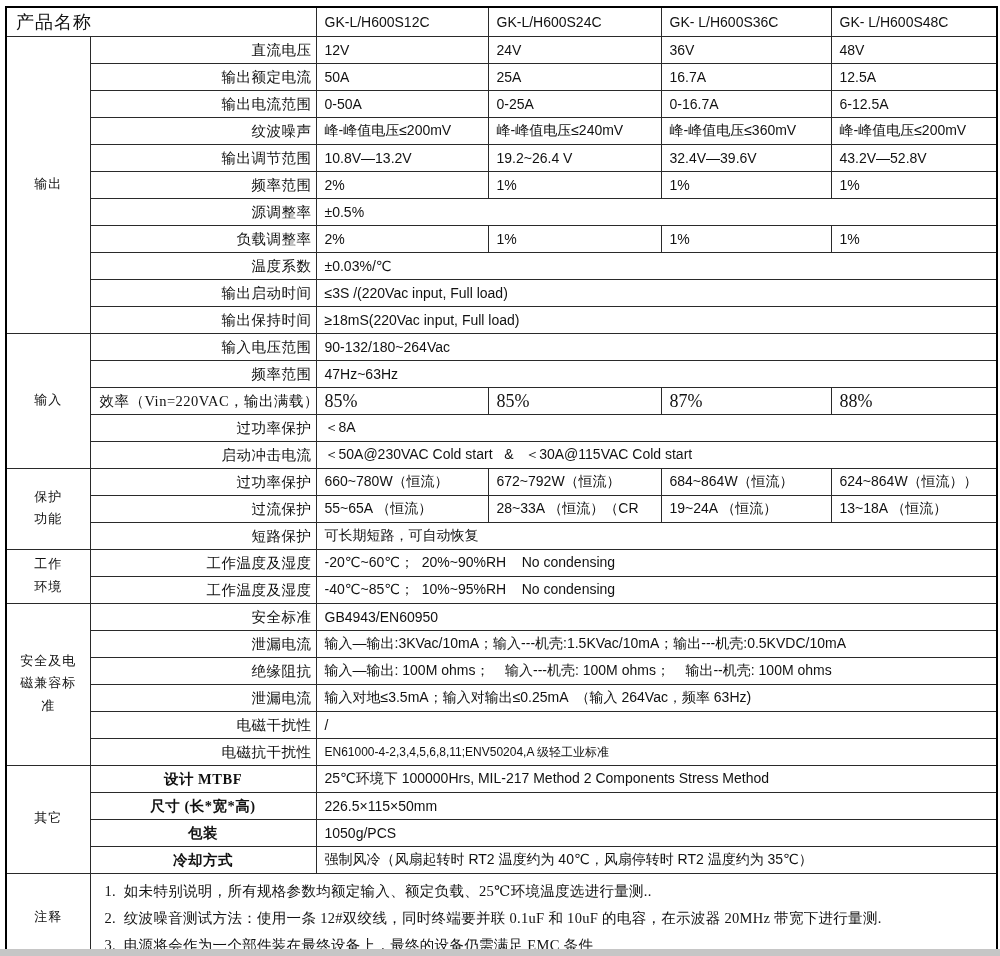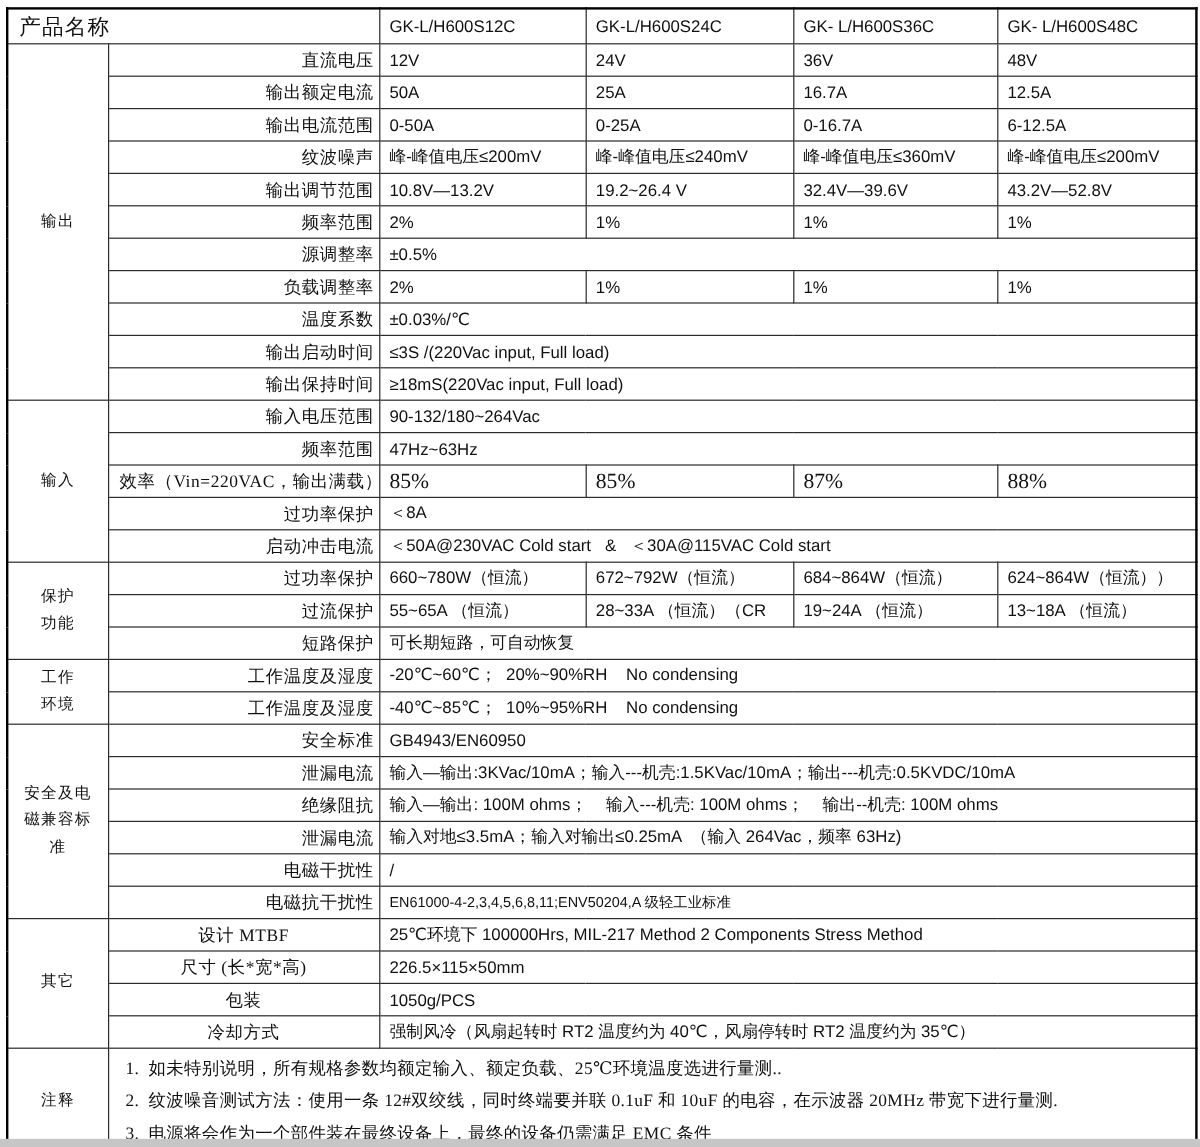--- a/index.html
+++ b/index.html
@@ -35,21 +35,21 @@
     letter-spacing: 1px;
   }
   .rowlabel {
     font-family: "Liberation Serif", "DejaVu Serif", serif;
     text-align: right;
     padding: 2px 4px 2px 9px;
     font-size: 14.5px;
     letter-spacing: 0.5px;
     white-space: nowrap;
   }
-  .rowlabel.center { text-align: center; padding-left: 4px; }
+  .rowlabel.center { text-align: center; padding-left: 4px; font-weight: bold; }
   .hdrlabel {
     font-family: "Liberation Serif", "DejaVu Serif", serif;
     text-align: left;
     padding: 2px 4px 2px 9px;
     font-size: 18px;
     letter-spacing: 1px;
   }
   .val {
     text-align: left;
     padding: 2px 4px 2px 8px;

